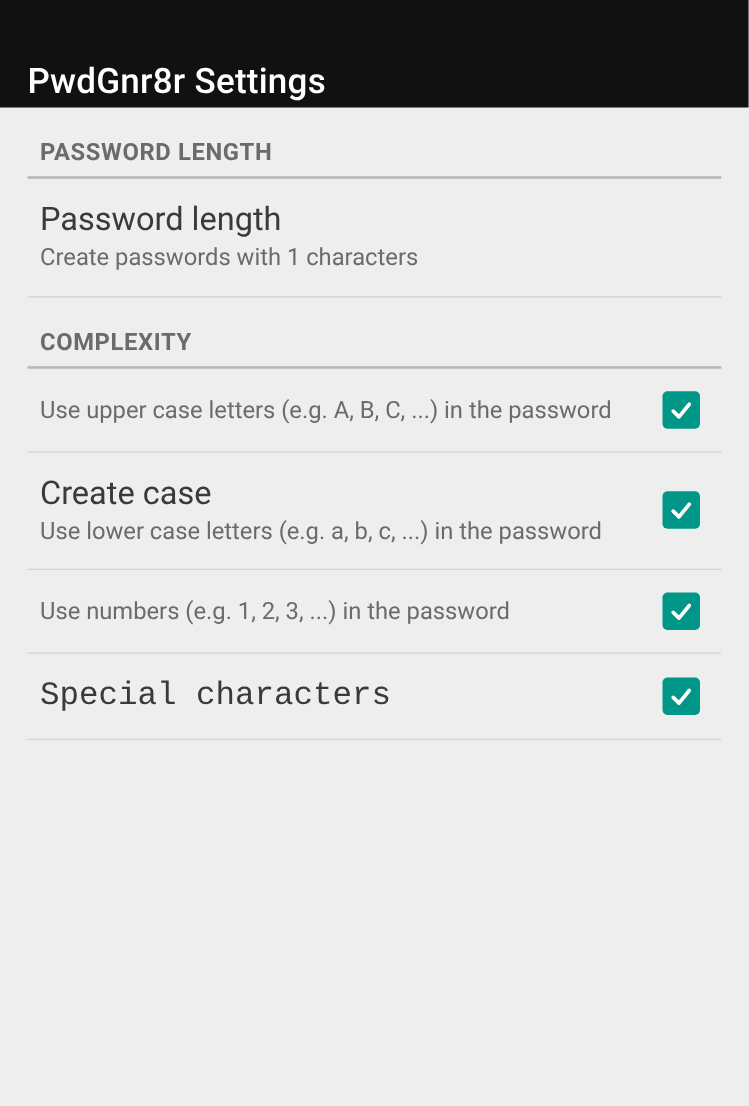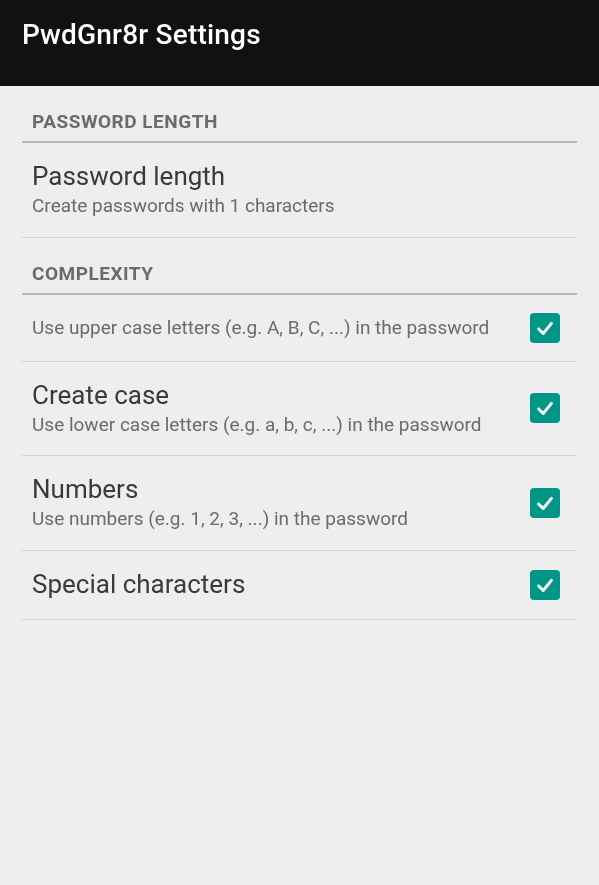--- a/index.html
+++ b/index.html
@@ -8,22 +8,22 @@
       height: 885px;
       background: #eeeeee;
       font-family: Roboto, "Helvetica Neue", Arial, sans-serif;
       overflow: hidden;
     }
     .action-bar {
       background: #111111;
       color: #ffffff;
       height: 86px;
       display: flex;
-      align-items: flex-start;
-      padding: 18px 22px;
+      align-items: flex-end;
+      padding: 5px 22px;
     }
     .action-bar-title {
       font-size: 28px;
       font-weight: 500;
       letter-spacing: 0.2px;
     }
     .content {
       padding: 0 14px;
       border-radius: 23px;
     }
@@ -38,20 +38,21 @@
     }
     .pref-item {
       display: flex;
       align-items: center;
       padding: 18px 12px 18px 10px;
       margin: 0 8px;
       border-bottom: 1px solid #d3d3d3;
     }
     .pref-item:last-child {
       border-bottom: 1px solid #d3d3d3;
+      font-family: Liberation Mono, monospace;
     }
     .pref-text {
       flex: 1;
       padding-right: 16px;
     }
     .pref-title {
       font-size: 26px;
       color: #3a3a3a;
       font-weight: 400;
       margin-bottom: 2px;
@@ -128,21 +129,20 @@
       <div class="checkbox">
         <svg viewBox="0 0 24 24">
             <polyline points="5 13 10 18 19 7"></polyline>
           </svg>
       </div>
     </div>
   </div>
 
   <div class="pref-item">
     <div class="pref-text">
-      <div class="pref-title">Numbers</div>
       <div class="pref-summary">Use numbers (e.g. 1, 2, 3, ...) in the password</div>
     </div>
     <div class="checkbox-wrap">
       <div class="checkbox">
         <svg viewBox="0 0 24 24">
             <polyline points="5 13 10 18 19 7"></polyline>
           </svg>
       </div>
     </div>
   </div>

